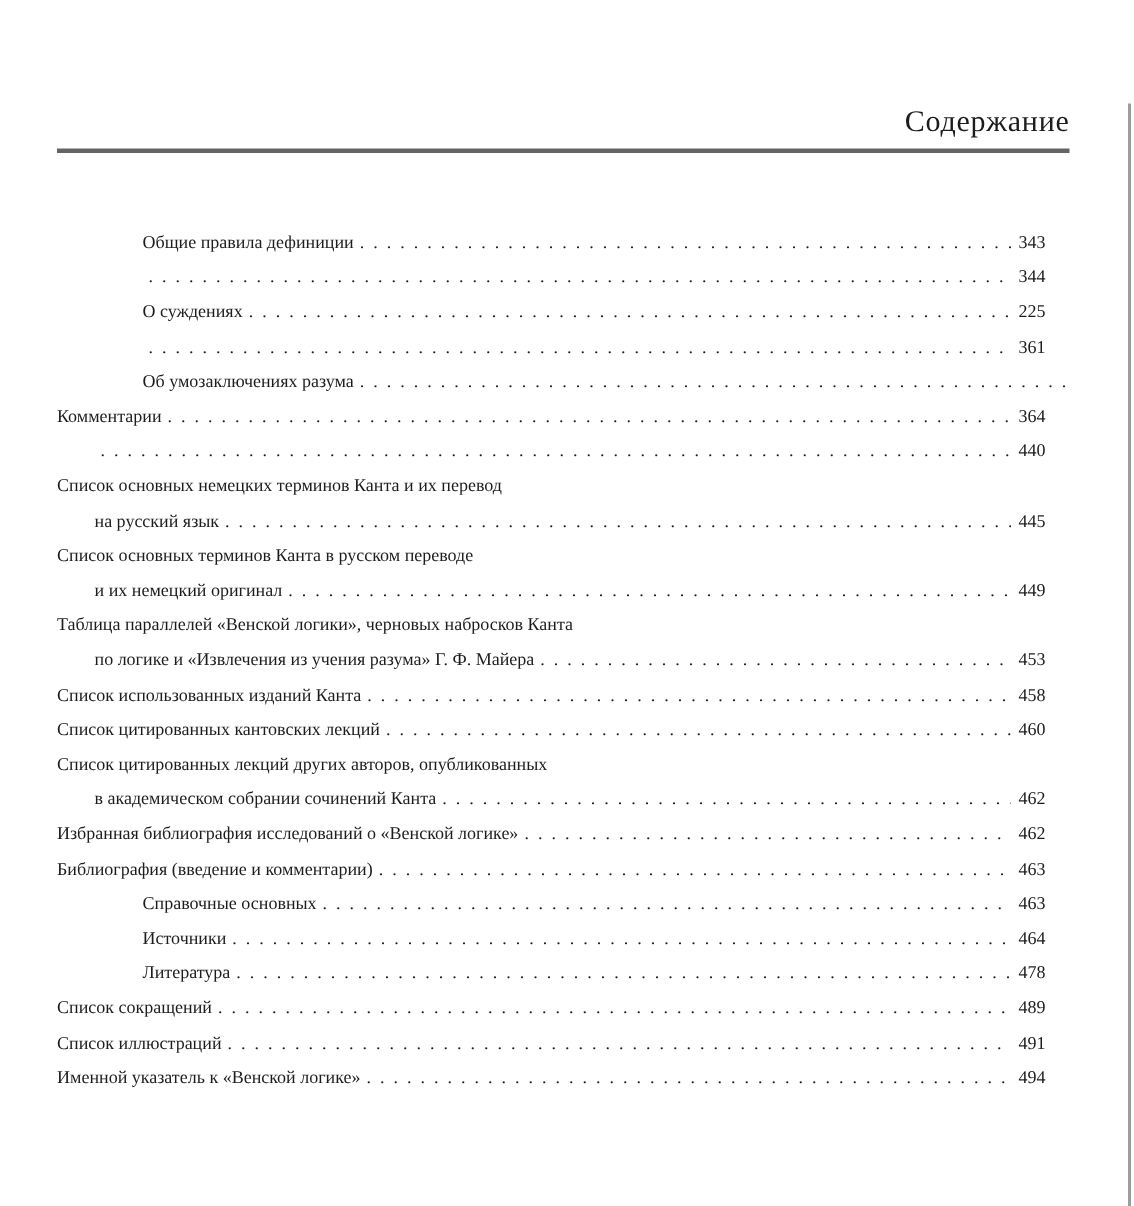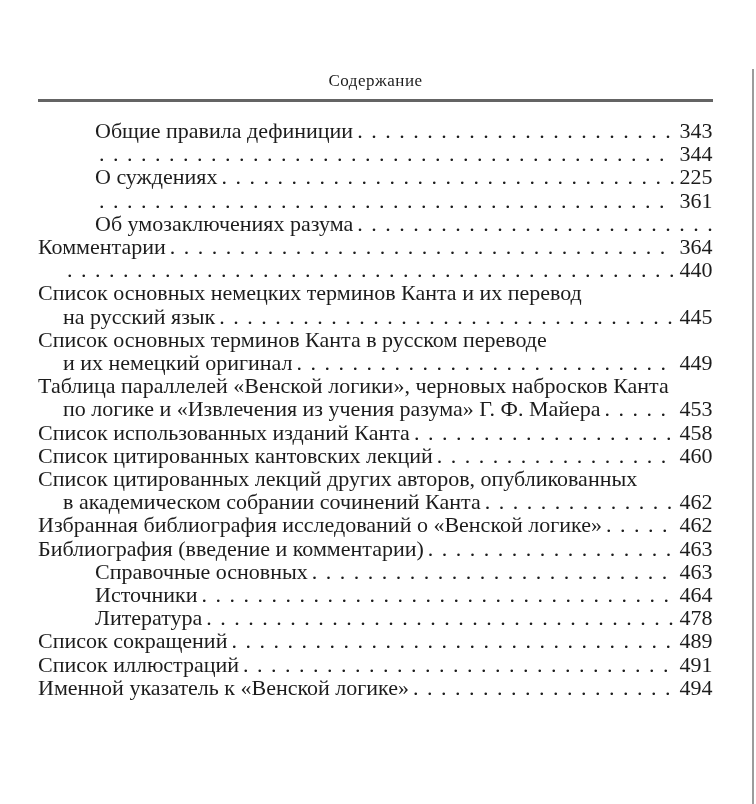--- a/index.html
+++ b/index.html
@@ -10,33 +10,33 @@
     font-family: "Liberation Serif", "DejaVu Serif", serif;
     color: #1c1c1c;
   }
   .page {
     position: relative;
     width: 756px; height: 804px;
     background: #ffffff;
   }
   .title {
     margin: 69px 43px 0 38px;
-    text-align: center;
-    font-size: 17px;
+    text-align: right;
+    font-size: 20px;
     line-height: 24px;
     letter-spacing: 0.5px;
   }
   .rule {
     height: 3px;
     background: #646464;
     margin: 6px 43px 0 38px;
   }
   .toc {
-    margin: 17px 43px 0 38px;
-    font-size: 22px;
+    margin: 48px 43px 0 38px;
+    font-size: 12px;
   }
   .row {
     display: flex;
     align-items: baseline;
     line-height: 23.2px;
     white-space: nowrap;
   }
   .row .label { flex: 0 0 auto; }
   .indent-flush { padding-left: 0; }
   .indent-cont  { padding-left: 25px; }
@@ -46,21 +46,21 @@
     flex: 1 1 auto;
     min-width: 0;
     overflow: hidden;
     word-spacing: 3px;
     padding-left: 4px;
   }
   .pagenum {
     flex: 0 0 auto;
     min-width: 34px;
     margin-left: 5px;
-    text-align: center;
+    text-align: left;
   }
   .edge-right {
     position: absolute;
     top: 0; right: 2px;
     width: 2px; height: 100%;
     background: #9c9c9c;
   }
 </style>
 </head>
 <body>

